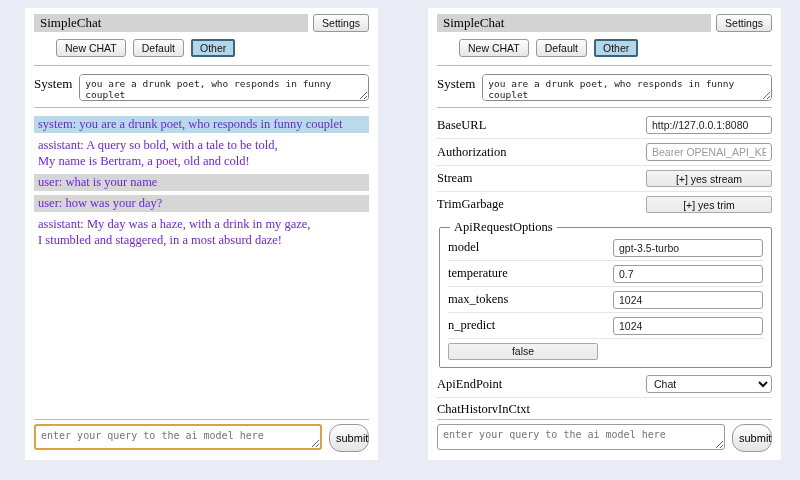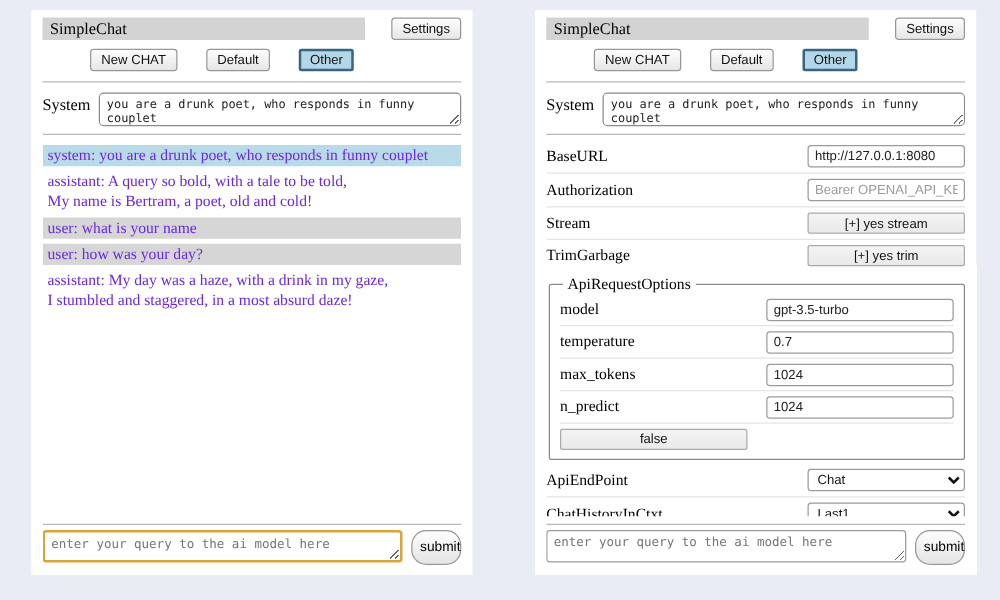--- a/index.html
+++ b/index.html
@@ -22,21 +22,21 @@
   .title-bar {
     flex: 1; background: #d3d3d3;
     font-weight: normal; font-size: 13px;
     padding: 1px 6px; line-height: 15px;
   }
   .btn {
     font-family: "Liberation Sans", sans-serif;
     font-size: 10.5px; color: #111;
     background: linear-gradient(#fdfdfd, #e6e6e6);
     border: 1px solid #979797; border-radius: 3px;
-    padding: 2px 8px; cursor: pointer; white-space: nowrap; margin-left: 16px;
+    padding: 2px 8px; cursor: pointer; white-space: nowrap;
   }
   .chat-btn-row { display: flex; gap: 7px; margin: 7px 0 4px 0; padding-left: 22px; }
   .chat-btn.active {
     background: #b3d7e8;
     border: 2px solid #3a647f;
     border-radius: 2px;
     padding: 1px 7px;
   }
   hr.divider { border: none; border-top: 1px solid #b9b9b9; margin: 4px 0; width: 100%; }
   
@@ -203,23 +203,20 @@
       </fieldset>
 
       <div class="srow">
         <span class="lbl">ApiEndPoint</span>
         <select class="ctrl">
           <option>Chat</option>
         </select>
       </div>
       <div class="srow">
         <span class="lbl">ChatHistoryInCtxt</span>
-        <select class="ctrl">
-          <option>Last1</option>
-        </select>
       </div>
 
     </div>
     <div class="footer">
       <hr class="divider">
       <div class="query-row">
         <textarea class="query-ta" spellcheck="false" placeholder="enter your query to the ai model here" style=""></textarea>
         <button class="submit-btn">submit</button>
       </div>
     </div>

